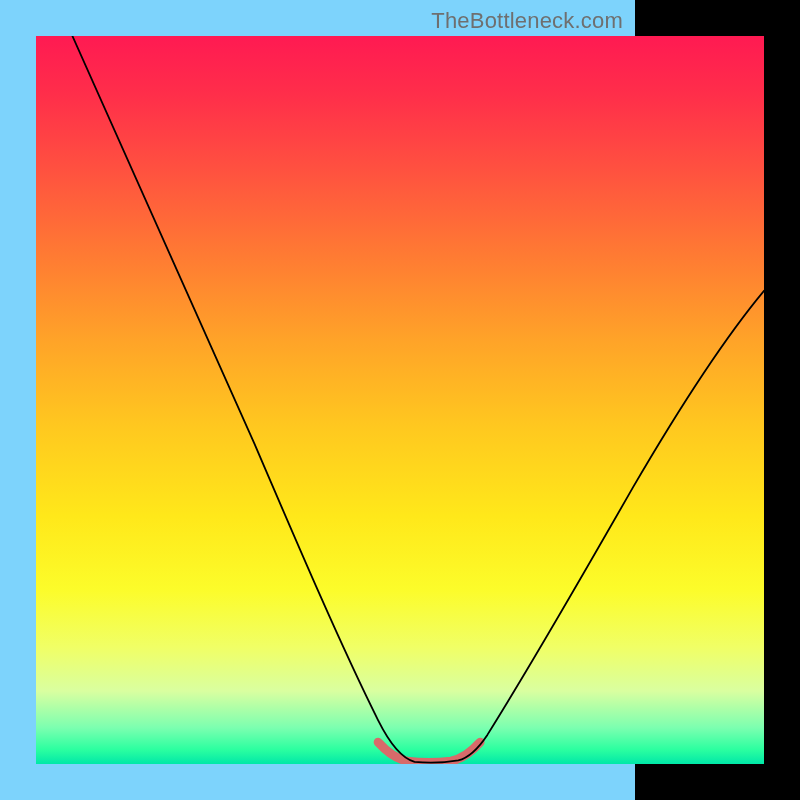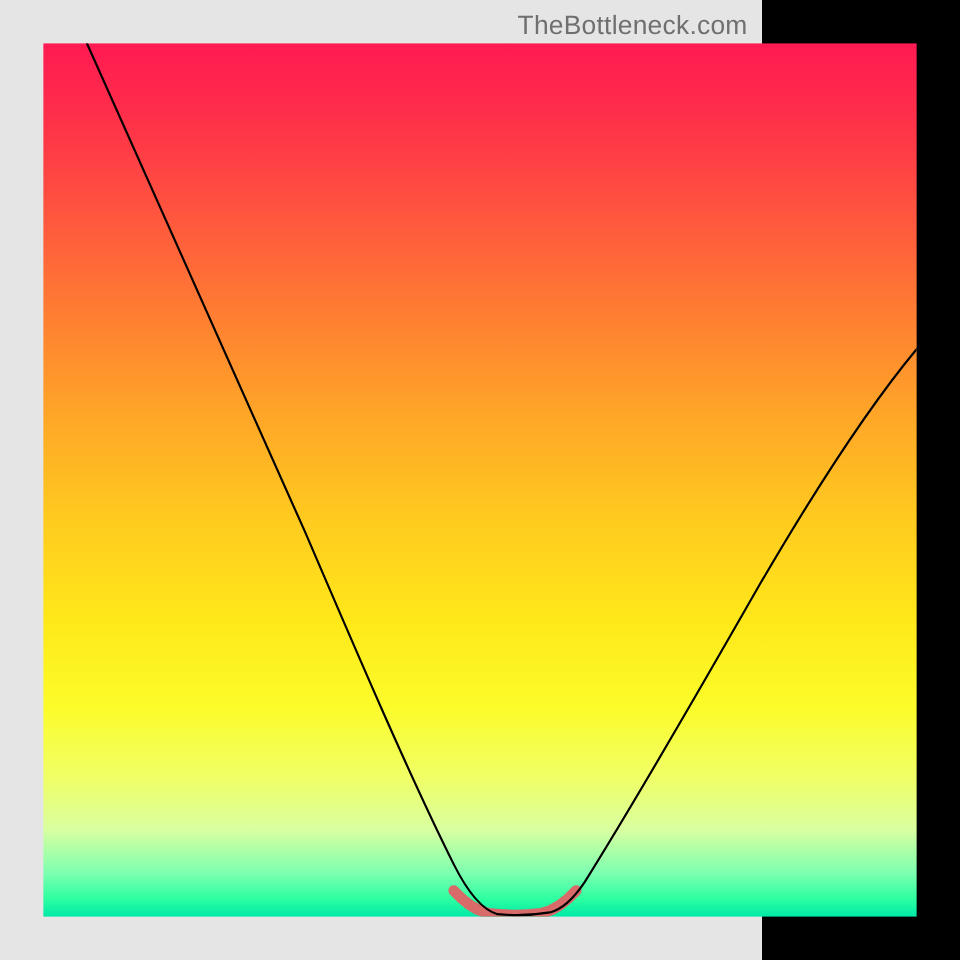--- a/index.html
+++ b/index.html
@@ -8,21 +8,21 @@
     width: 800px;
     height: 800px;
     overflow: hidden;
     background: #000;
     font-family: Arial, Helvetica, sans-serif;
   }
   .frame {
     position: relative;
     width: 635px;
     height: 800px;
-    background: #e5e5e5;
+    background: #7dd3fc;
   }
   .plot-area {
     position: absolute;
     left: 36px;
     top: 36px;
     width: 728px;
     height: 728px;
     overflow: hidden;
   }
   .gradient-bg {

